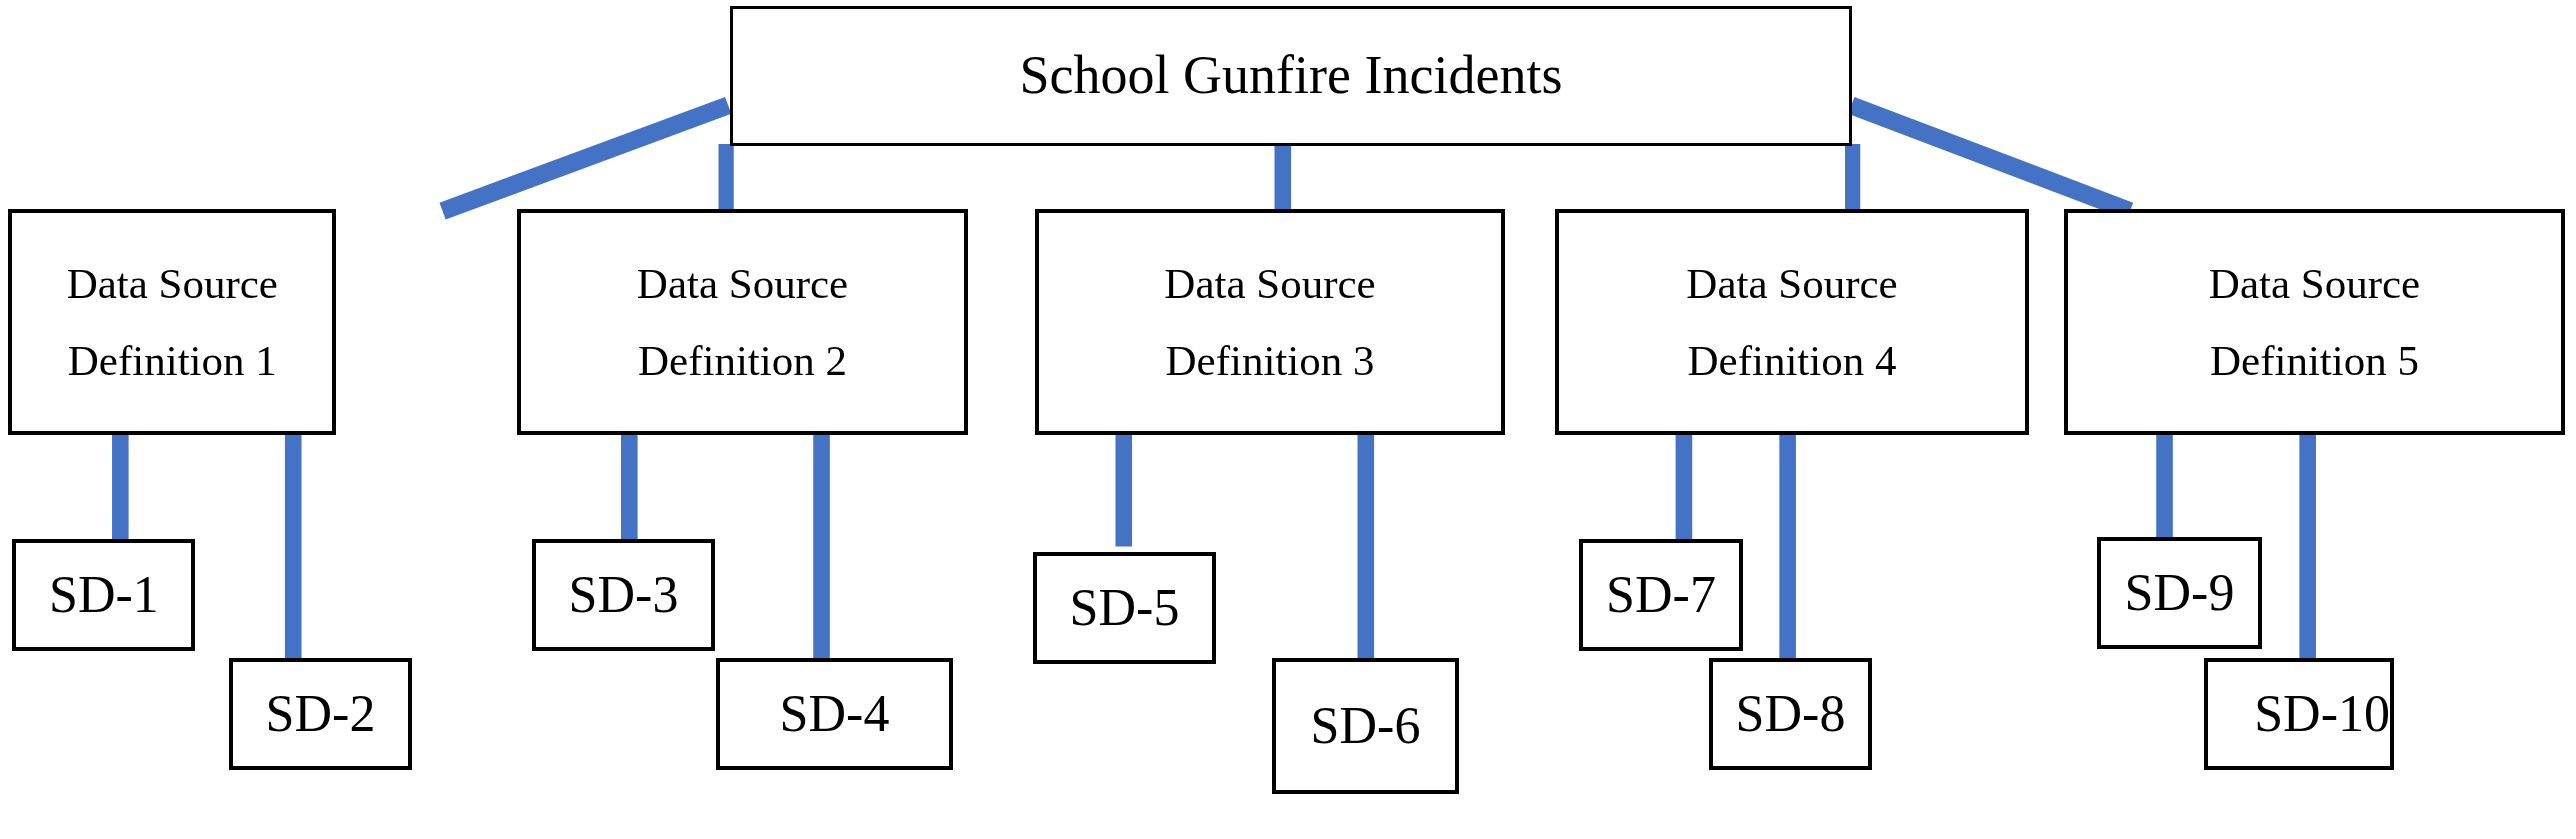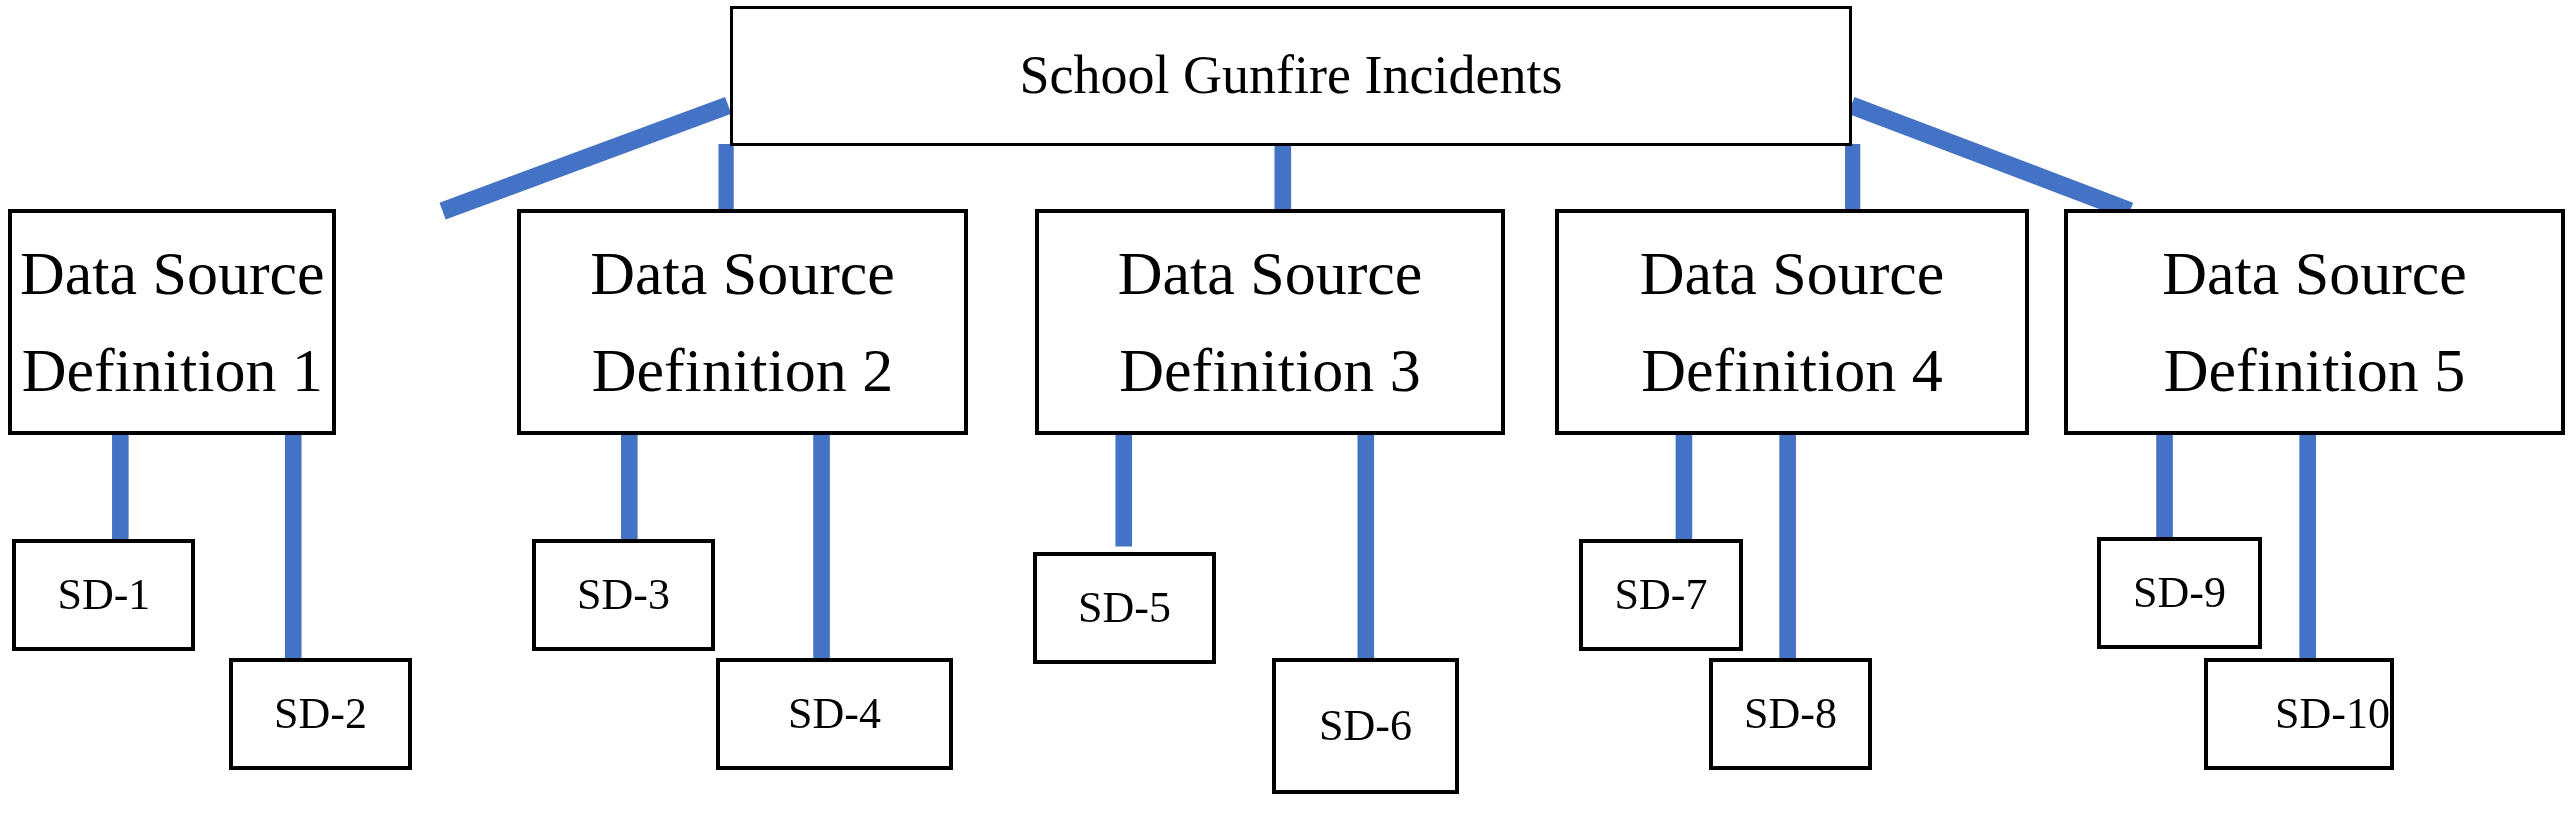--- a/index.html
+++ b/index.html
@@ -53,25 +53,25 @@
   }
   .node-line {
     display: block;
     white-space: nowrap;
     line-height: 1.05;
   }
   .root .node-line {
     font-size: 54px;
   }
   .level1 .node-line {
-    font-size: 62px;
+    font-size: 43px;
   }
   .level1 .node-line.l1 { margin-bottom: 32px; }
   .leaf .node-line {
-    font-size: 44px;
+    font-size: 52px;
   }
 </style>
 </head>
 <body>
 
 <div id="diagram-canvas">
 
   <svg id="connector-layer" viewBox="0 0 3725 1214" width="2576" height="840">
 
     <line x1="1053" y1="152" x2="640" y2="305" stroke="#4472C4" stroke-width="26"></line>

